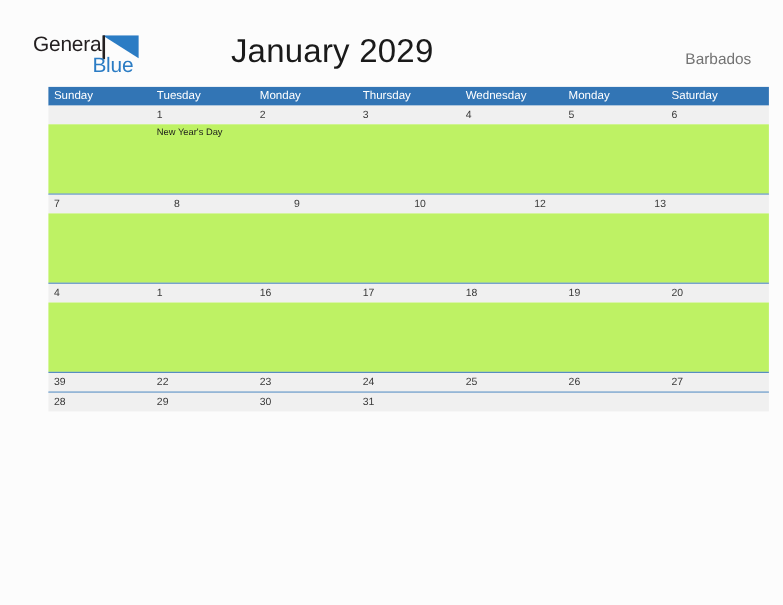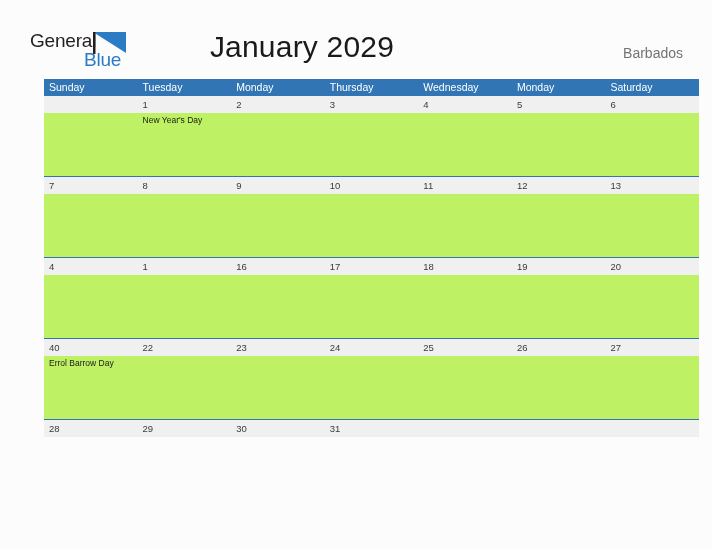--- a/index.html
+++ b/index.html
@@ -216,21 +216,20 @@
         <div class="events-cell"></div>
       </div>
     </div>
 
     <div class="week sep">
       <div class="datenum-row">
         <div class="datenum">7</div>
         <div class="datenum">8</div>
         <div class="datenum">9</div>
         <div class="datenum">10</div>
-        <div class="datenum">11</div>
         <div class="datenum">12</div>
         <div class="datenum">13</div>
       </div>
       <div class="events-row">
         <div class="events-cell"></div>
         <div class="events-cell"></div>
         <div class="events-cell"></div>
         <div class="events-cell"></div>
         <div class="events-cell"></div>
         <div class="events-cell"></div>
@@ -254,39 +253,28 @@
         <div class="events-cell"></div>
         <div class="events-cell"></div>
         <div class="events-cell"></div>
         <div class="events-cell"></div>
         <div class="events-cell"></div>
       </div>
     </div>
 
     <div class="week sep">
       <div class="datenum-row">
-        <div class="datenum">40</div>
+        <div class="datenum">39</div>
         <div class="datenum">22</div>
         <div class="datenum">23</div>
         <div class="datenum">24</div>
         <div class="datenum">25</div>
         <div class="datenum">26</div>
         <div class="datenum">27</div>
       </div>
-      <div class="events-row">
-        <div class="events-cell">
-            <div class="event">Errol Barrow Day</div>
-          </div>
-        <div class="events-cell"></div>
-        <div class="events-cell"></div>
-        <div class="events-cell"></div>
-        <div class="events-cell"></div>
-        <div class="events-cell"></div>
-        <div class="events-cell"></div>
-      </div>
     </div>
 
     <div class="week sep last">
       <div class="datenum-row">
         <div class="datenum">28</div>
         <div class="datenum">29</div>
         <div class="datenum">30</div>
         <div class="datenum">31</div>
         <div class="datenum"></div>
         <div class="datenum"></div>

